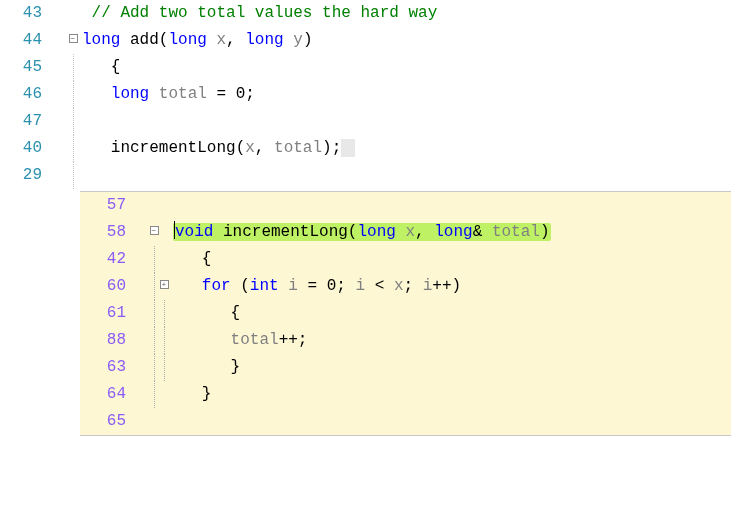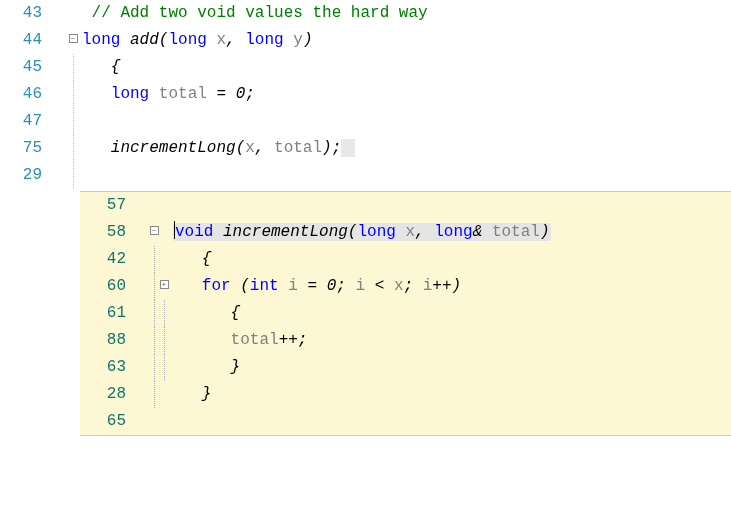--- a/index.html
+++ b/index.html
@@ -64,21 +64,21 @@
       border-left: 1px dotted #c0c0c0;
       height: 27px;
       width: 0;
     }
     .code {
       white-space: pre;
       padding-left: 4px;
     }
     .kw { color: #0000ff; }
     .cm { color: #008000; }
-    .id { color: #000000; font-style: italic; }
+    .id { color: #000000; }
     .lcl { color: #808080; }
     .peek-wrap {
       margin-left: 80px;
       margin-top: 2px;
       background: #fdf7d4;
       border-top: 1px solid #c8c8c8;
       border-bottom: 1px solid #c8c8c8;
       width: calc(100% - 80px);
     }
     .peek-inner {
@@ -88,21 +88,21 @@
     .pln {
       display: flex;
       align-items: flex-start;
       height: 27px;
       line-height: 27px;
     }
     .pnum {
       width: 56px;
       text-align: right;
       padding-right: 10px;
-      color: #0f766e;
+      color: #8b5cf6;
       flex-shrink: 0;
     }
     .pmarker {
       width: 5px;
       flex-shrink: 0;
     }
     .pmarker.blue { background: #1e74d2; }
     .poutline {
       width: 10px;
       display: flex;
@@ -122,21 +122,21 @@
     .pout-line {
       border-left: 1px dotted #aaa;
       height: 27px;
       width: 0;
     }
     .pcode {
       white-space: pre;
       padding-left: 4px;
     }
     .sighl {
-      background: #e5e5e5;
+      background: #bef264;
       border-radius: 2px;
       padding: 0 1px;
     }
     .caret-bar {
       display: inline-block;
       width: 1px;
       height: 18px;
       background: #000;
       vertical-align: middle;
       margin-bottom: 3px;
@@ -149,21 +149,21 @@
 </head>
 <body>
 
 <div class="editor">
   <div id="main-area">
       <div class="line">
         <div class="gutter-num">43</div>
         <div class="marker green"></div>
         <div style="width: 12px; flex-shrink: 0;"></div>
         <div class="outline-col"></div>
-        <div class="code"><span class="cm"> // Add two void values the hard way</span></div>
+        <div class="code"><span class="cm"> // Add two total values the hard way</span></div>
       </div>
       <div class="line">
         <div class="gutter-num">44</div>
         <div class="marker green"></div>
         <div style="width: 12px; flex-shrink: 0;"></div>
         <div class="outline-col">
           <div class="outline-box">−</div>
         </div>
         <div class="code"><span class="kw">long</span><span class="id"> add(</span><span class="kw">long</span><span class="id"> </span><span class="lcl">x</span><span class="id">, </span><span class="kw">long</span><span class="id"> </span><span class="lcl">y</span><span class="id">)</span></div>
       </div>
@@ -188,21 +188,21 @@
       <div class="line">
         <div class="gutter-num">47</div>
         <div class="marker green"></div>
         <div style="width: 12px; flex-shrink: 0;"></div>
         <div class="outline-col" style="padding-top: 0px;">
           <div class="outline-line"></div>
         </div>
         <div class="code"></div>
       </div>
       <div class="line">
-        <div class="gutter-num">75</div>
+        <div class="gutter-num">40</div>
         <div class="marker yellow"></div>
         <div style="width: 12px; flex-shrink: 0;"></div>
         <div class="outline-col" style="padding-top: 0px;">
           <div class="outline-line"></div>
         </div>
         <div class="code"><span class="id">   incrementLong(</span><span class="lcl">x</span><span class="id">, </span><span class="lcl">total</span><span class="id">);</span><span class="id callarg-hl"> </span></div>
       </div>
       <div class="line">
         <div class="gutter-num">29</div>
         <div class="marker yellow"></div>
@@ -285,21 +285,21 @@
           <div style="width: 8px; flex-shrink: 0;"></div>
           <div class="poutline" style="padding-top: 0px;">
             <div class="pout-line"></div>
           </div>
           <div class="pout2" style="padding-top: 0px;">
             <div class="pout-line"></div>
           </div>
           <div class="pcode"><span class="id">      }</span></div>
         </div>
         <div class="pln">
-          <div class="pnum">28</div>
+          <div class="pnum">64</div>
           <div class="pmarker blue"></div>
           <div style="width: 8px; flex-shrink: 0;"></div>
           <div class="poutline" style="padding-top: 0px;">
             <div class="pout-line"></div>
           </div>
           <div class="pout2"></div>
           <div class="pcode"><span class="id">   }</span></div>
         </div>
         <div class="pln">
           <div class="pnum">65</div>

